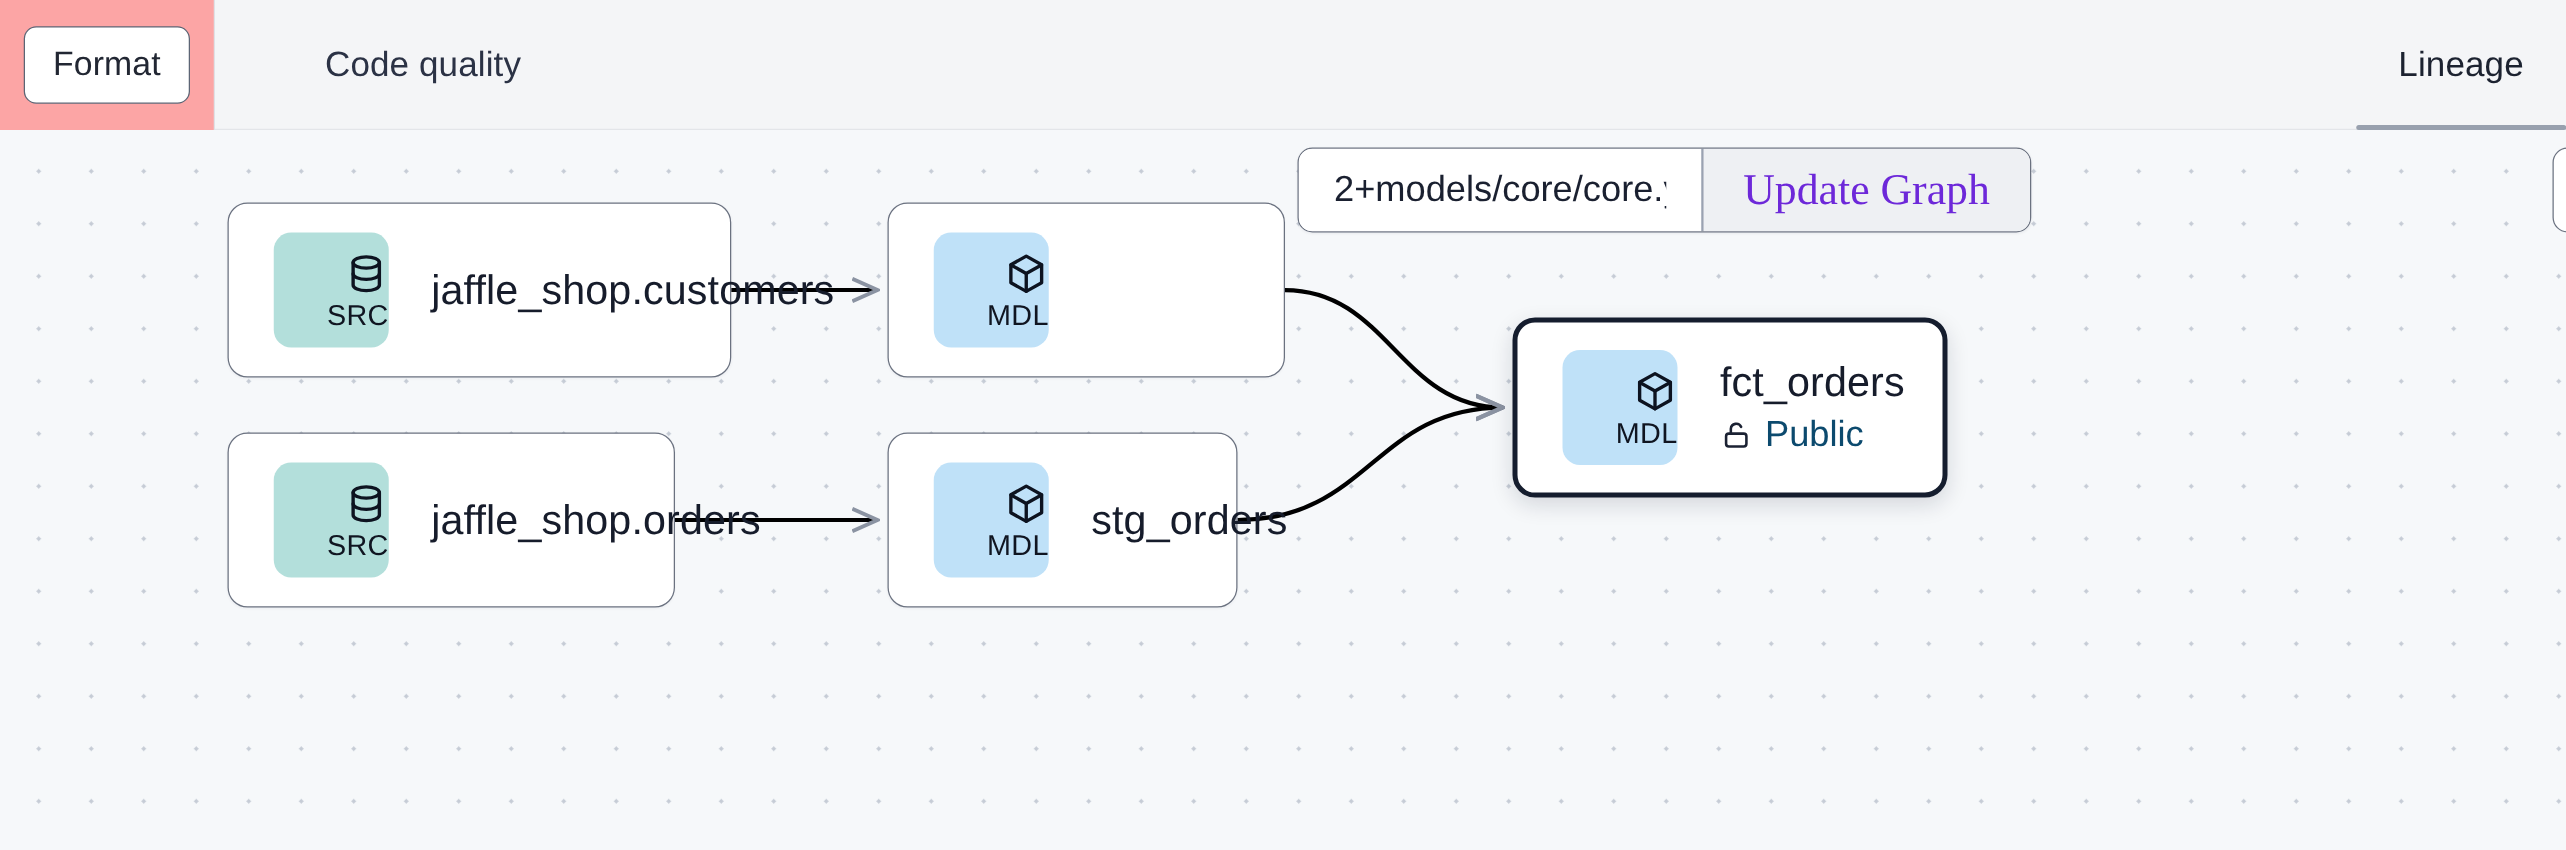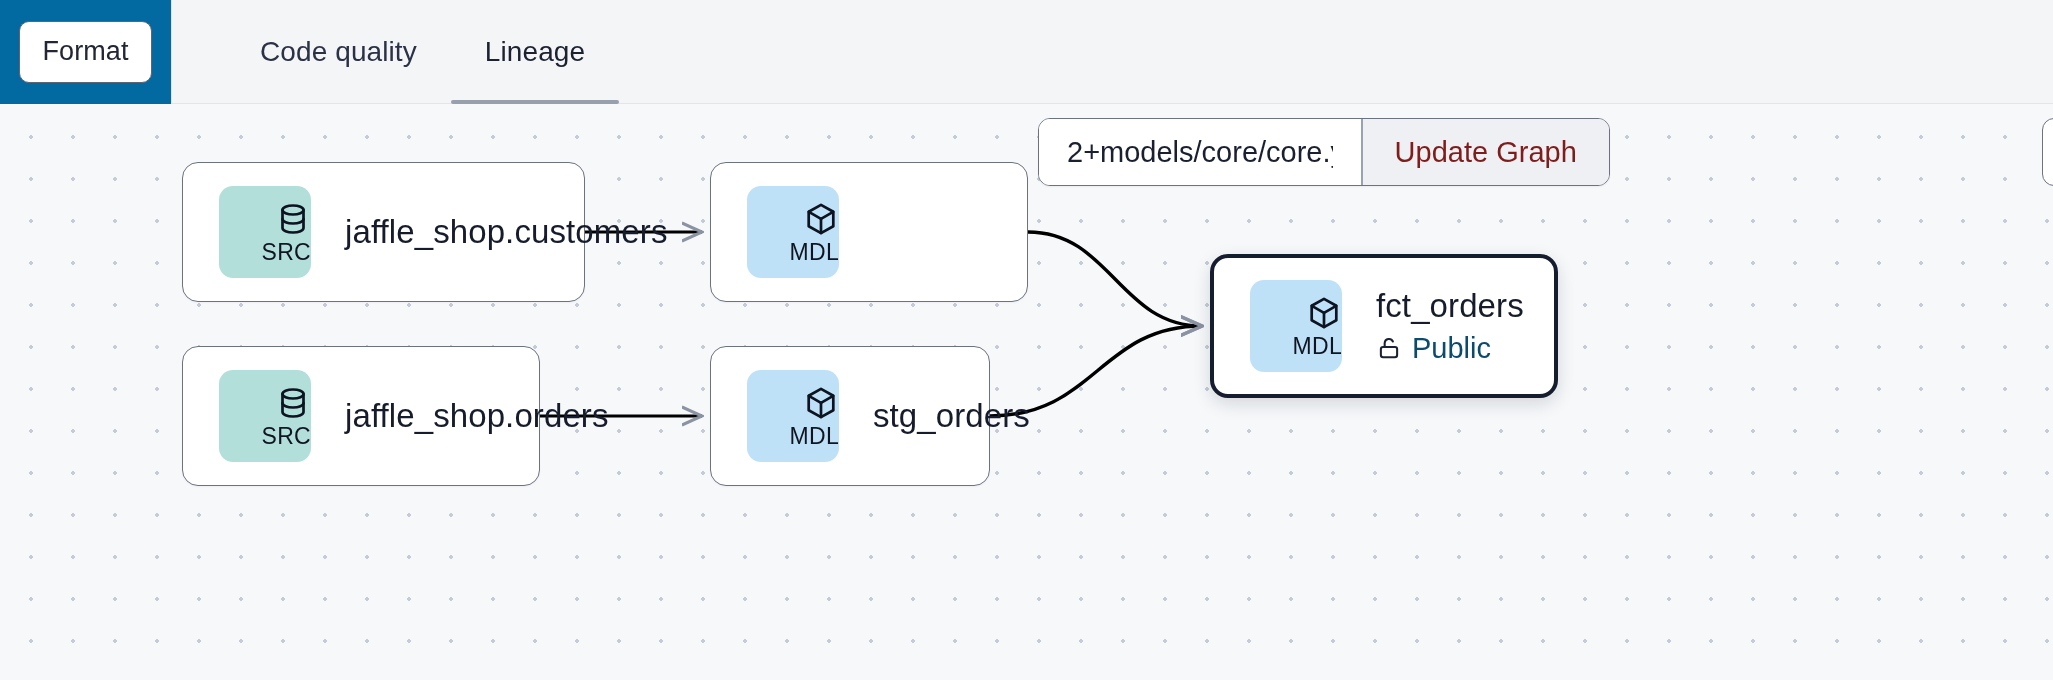--- a/index.html
+++ b/index.html
@@ -31,21 +31,21 @@
     align-items: center;
   }
 
   .format-zone {
     width: 172px;
     height: 104px;
     display: flex;
     align-items: center;
     justify-content: center;
     border-right: 1px solid #dfe1e6;
-    background: #0369a1;
+    background: #fca5a5;
     flex: 0 0 auto;
   }
 
   .format-button {
     display: inline-flex;
     align-items: center;
     justify-content: center;
     height: 62px;
     padding: 0 22px;
     background: #ffffff;
@@ -58,20 +58,21 @@
     white-space: nowrap;
   }
 
   .tabs {
     display: flex;
     align-items: flex-end;
     height: 104px;
     padding-left: 54px;
     gap: 0;
     flex: 1 1 auto;
+    justify-content: space-between;
   }
 
   .tab {
     position: relative;
     height: 104px;
     display: flex;
     align-items: center;
     padding: 0 34px;
     font-size: 28px;
     color: #2b3245;
@@ -217,25 +218,25 @@
     background: #9aa2b1;
     flex: 0 0 auto;
   }
 
   .update-button {
     display: flex;
     align-items: center;
     justify-content: center;
     padding: 0 32px;
     background: #eef0f3;
-    color: #7f1d1d;
-    font-size: 29px;
+    color: #6d28d9;
+    font-size: 35px;
     border: none;
     cursor: pointer;
-    font-family: Liberation Sans, sans-serif;
+    font-family: Liberation Serif, serif;
     white-space: nowrap;
   }
 
   .edge-control {
     position: absolute;
     background: #ffffff;
     border: 1.8px solid #6b7280;
     border-radius: 12px;
   }
 </style>

